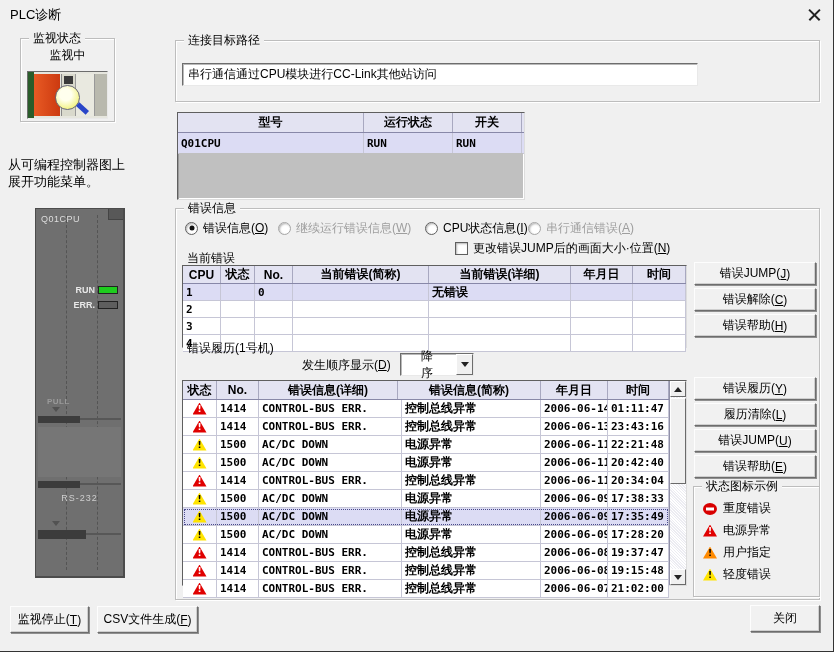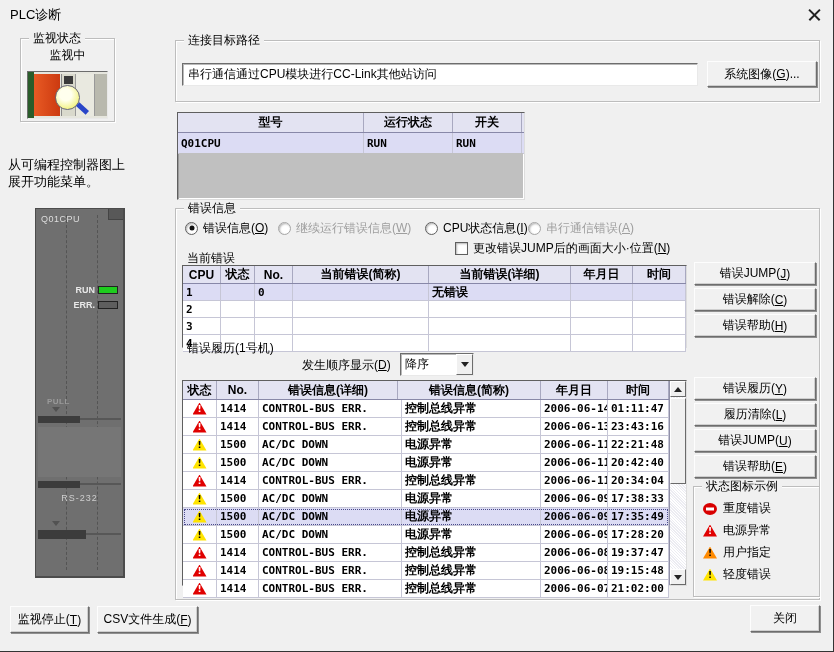--- a/index.html
+++ b/index.html
@@ -58,21 +58,21 @@
   .rb.on::after{content:"";position:absolute;width:5px;height:5px;border-radius:50%;background:#111;top:50%;left:50%;transform:translate(-50%,-50%);}
   .radio-item.disabled{color:#9e9e9e;}
   .radio-item.disabled .rb{border-color:#a5a5a5;}
   .check-item{position:absolute;display:flex;align-items:center;gap:5px;white-space:nowrap;}
   .cbx{width:11px;height:11px;background:#fff;border:1px solid #5f5f5f;box-shadow:inset 1px 1px 2px #b5b5b5;flex:0 0 auto;}
   .lbl{position:absolute;white-space:nowrap;}
   u{text-decoration:underline;}
   
   .dd{position:absolute;box-sizing:border-box;background:#fff;display:flex;align-items:center;
       border:1px solid;border-color:#6d6d6d #e9e9e9 #e9e9e9 #6d6d6d;box-shadow:inset 1px 1px 0 #b9b9b9;}
-  .dd-text{padding:0 4px;flex:1;}
+  .dd-text{padding:0 20px;flex:1;}
   .dd-btn{width:17px;align-self:stretch;background:#f0f0f0;border:1px solid;border-color:#fff #6d6d6d #6d6d6d #fff;
           display:flex;align-items:center;justify-content:center;box-sizing:border-box;}
   .arr-down{width:0;height:0;border-left:4px solid transparent;border-right:4px solid transparent;border-top:5px solid #222;}
   .arr-up{width:0;height:0;border-left:4px solid transparent;border-right:4px solid transparent;border-bottom:5px solid #222;}
   
   .sb{position:absolute;top:0;right:0;width:17px;height:100%;box-sizing:border-box;border-left:1px solid #9090a8;
       background:repeating-linear-gradient(45deg,#fff 0 1px,#ececf2 1px 2px);}
   .sb-btn{position:absolute;left:0;width:16px;height:16px;background:#f0f0f0;box-sizing:border-box;
           border:1px solid;border-color:#fff #6a6a6a #6a6a6a #fff;display:flex;align-items:center;justify-content:center;}
   .sb-up{top:0;} .sb-down{bottom:0;}
@@ -163,21 +163,20 @@
     <div class="rs232" style="top:284px;">RS-232</div>
     <div class="tri" style="top:312px;left:16px;"></div>
     <div class="slot" style="top:321px;height:9px;width:48px;"></div>
     <div class="slot-line" style="top:324px;left:50px;"></div>
   </div>
 
   <div class="grp" style="left:175px;top:40px;width:645px;height:62px;">
     <div class="grp-title">连接目标路径</div>
   </div>
   <div class="field" style="left:182px;top:63px;width:516px;height:23px;">串行通信通过CPU模块进行CC-Link其他站访问</div>
-  <div class="btn" style="left:707px;top:61px;width:110px;height:26px;">系统图像(<u>G</u>)...</div>
 
   <div class="tbl" style="left:177px;top:112px;width:348px;height:88px;">
     <div class="thead" style="height:19px;">
       <div class="th mc0">型号</div>
       <div class="th mc1">运行状态</div>
       <div class="th mc2">开关</div>
     </div>
     <div>
         <div class="mtr hl">
           <div class="td mono mc0">Q01CPU</div>

